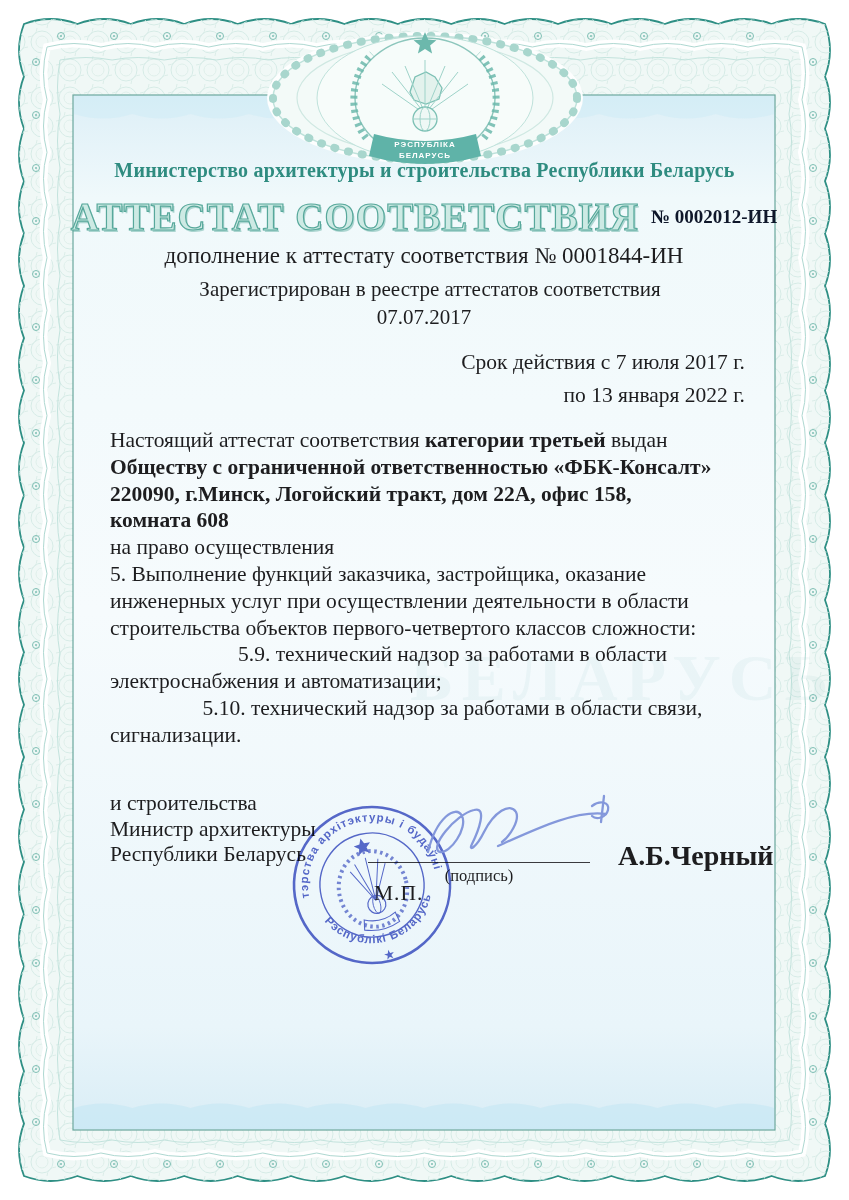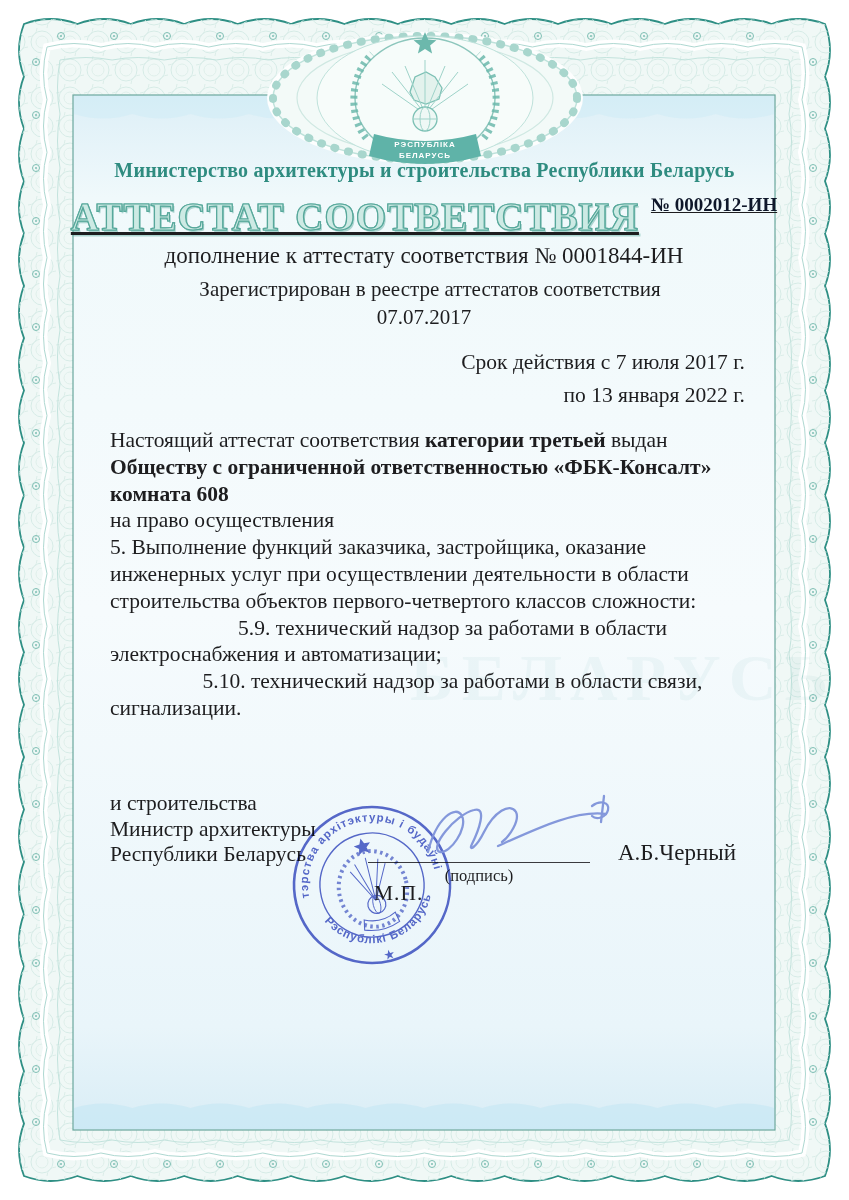--- a/index.html
+++ b/index.html
@@ -9,39 +9,39 @@
   }
   .layer{position:absolute;left:0;top:0;width:849px;height:1200px;}
   .abs{position:absolute;}
   
   .ministry{
     left:60px;right:60px;top:159px;text-align:center;
     font-size:20px;font-weight:bold;color:#2f8c80;letter-spacing:.2px;
   }
   .title-row{
     left:73px;right:74px;top:194px;display:flex;justify-content:center;
-    align-items:flex-start;gap:12px;white-space:nowrap;text-decoration:underline;
+    align-items:center;gap:12px;white-space:nowrap;
   }
   .cert-title{
     font-size:39px;font-weight:bold;letter-spacing:1px;
     color:#cdeae4;-webkit-text-stroke:1.2px #57a89b;
     text-shadow:1.5px 1.5px 0 rgba(87,168,155,.45);
   }
   .cert-number{font-size:19px;font-weight:bold;color:#0f172a;}
   .supplement{left:73px;right:74px;top:243px;text-align:center;font-size:23px;}
   .registered{left:73px;right:74px;top:277px;text-align:center;font-size:21px;padding-left:12px;}
   .reg-date{left:73px;right:74px;top:305px;text-align:center;font-size:21px;}
   .validity{right:104px;top:346px;text-align:right;font-size:21.5px;line-height:33px;}
   .body-text{left:110px;width:645px;top:427px;font-size:21.5px;line-height:26.8px;}
   .body-text .b{font-weight:bold;}
   .indent{padding-left:40px;text-align:center;}
   .minister{left:110px;top:791px;font-size:21.5px;line-height:25.5px;}
   .sig-line{left:368px;top:862px;width:222px;border-top:1.6px solid #3a3a3e;height:0;}
   .sig-caption{left:368px;top:866px;width:222px;text-align:center;font-size:16.5px;}
-  .sig-name{left:618px;top:840px;font-size:23px;}
+  .sig-name{left:618px;top:840px;font-size:28px;font-weight:bold;}
   .mp{left:374px;top:881px;font-size:21.5px;letter-spacing:1px;}
   .watermark{
     left:410px;top:640px;font-size:66px;font-weight:bold;letter-spacing:8px;
     color:rgba(100,175,165,.07);user-select:none;
   }
   .stamp-wrap{left:288px;top:801px;width:168px;height:168px;transform:rotate(-14deg);
     opacity:.88;mix-blend-mode:multiply;}
   .signature-wrap{left:398px;top:786px;width:232px;height:88px;}
   .emblem-wrap{left:262px;top:16px;width:326px;height:150px;}
 </style>
@@ -270,20 +270,21 @@
   <div class="abs reg-date">07.07.2017</div>
 
   <div class="abs validity">
     <div>Срок действия с 7 июля 2017 г.</div>
     <div>по 13 января 2022 г.</div>
   </div>
 
   <div class="abs body-text">
     <div><span>Настоящий аттестат соответствия </span><span class="b">категории третьей</span><span> выдан</span></div>
     <div class="b">Обществу с ограниченной ответственностью «ФБК-Консалт»</div>
+    <div class="b">220090, г.Минск, Логойский тракт, дом 22А, офис 158,</div>
     <div class="b">комната 608</div>
     <div>на право осуществления</div>
     <div>5. Выполнение функций заказчика, застройщика, оказание</div>
     <div>инженерных услуг при осуществлении деятельности в области</div>
     <div>строительства объектов первого-четвертого классов сложности:</div>
     <div class="indent">5.9. технический надзор за работами в области</div>
     <div>электроснабжения и автоматизации;</div>
     <div class="indent">5.10. технический надзор за работами в области связи,</div>
     <div>сигнализации.</div>
   </div>

